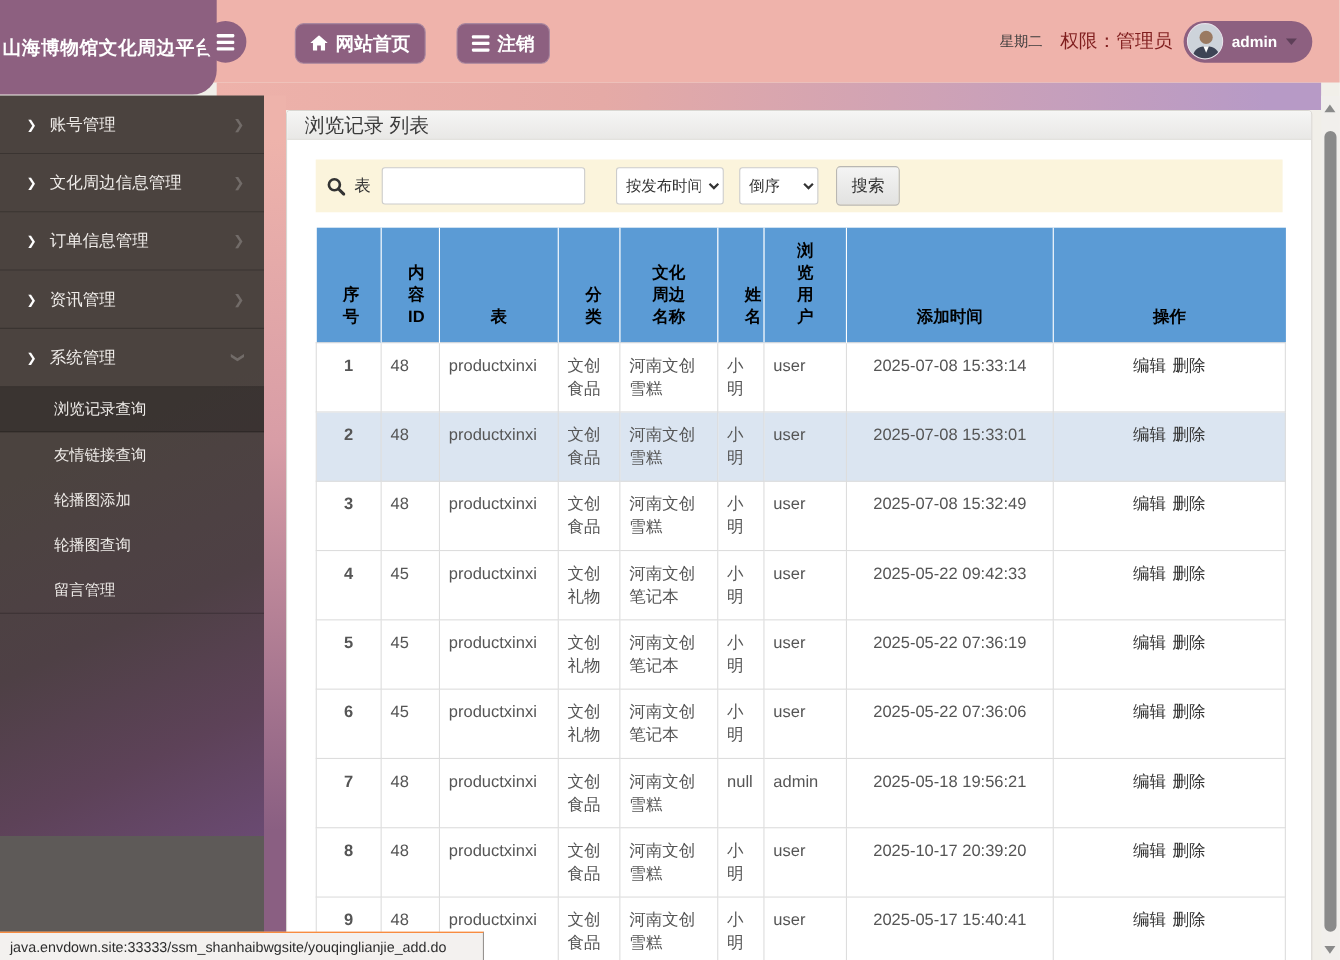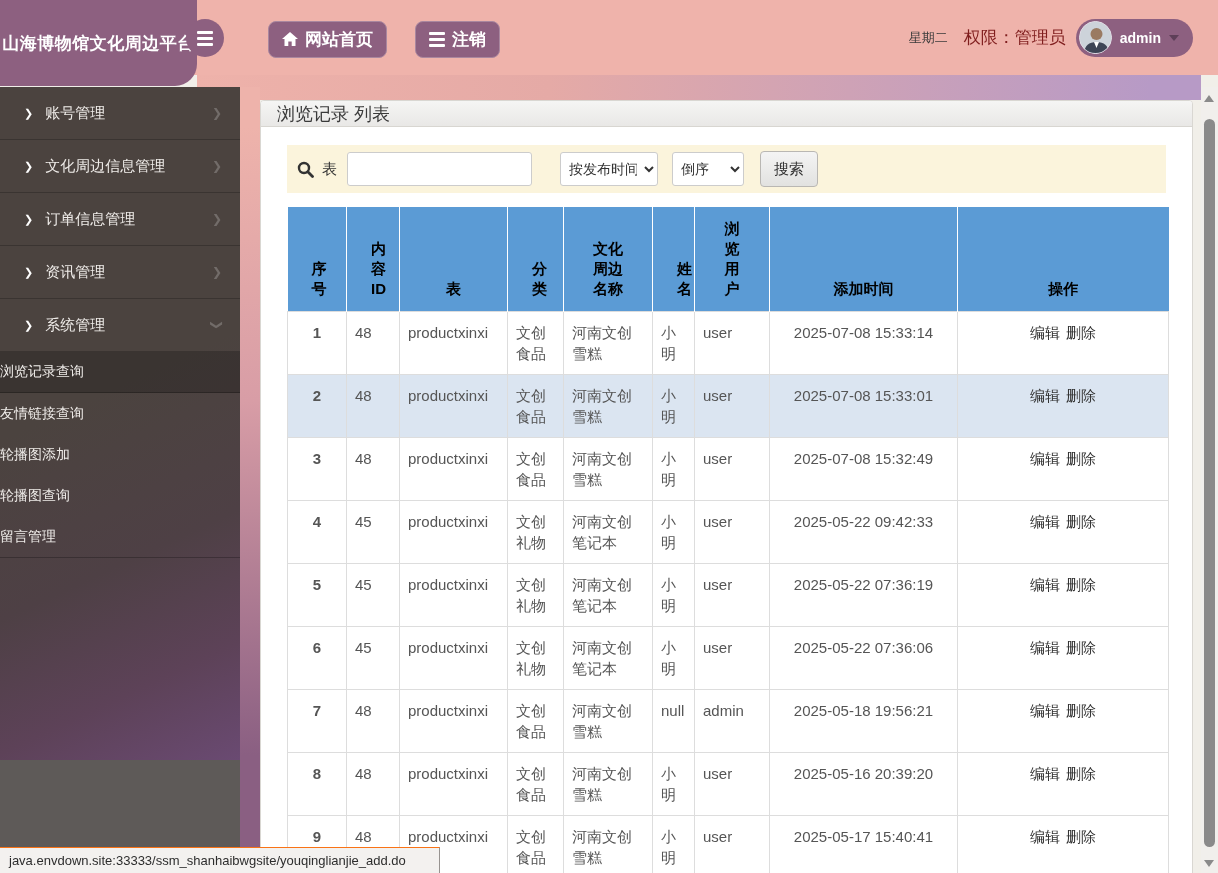--- a/index.html
+++ b/index.html
@@ -48,21 +48,21 @@
   .sidebar { position:absolute; left:0; top:87px; width:240px; bottom:0;
     background:#5e5a58; z-index:3; }
   .menu { width:240px; height:673px;
     background:linear-gradient(155deg,#4b433f 45%,#4e4045 68%,#5d4258 85%,#6a4a72 100%); }
   .menu-item { height:53px; display:flex; align-items:center; padding:0 18px 0 24px;
     border-bottom:1px solid rgba(0,0,0,0.22); color:#efece9; font-size:15px; cursor:pointer; }
   .menu-item .chev-l { font-size:11px; margin-right:12px; color:#fff; }
   .menu-item .lbl { flex:1; }
   .menu-item .chev-r { font-size:12px; color:rgba(255,255,255,0.22); }
   .menu-item .chev-r.down { display:inline-block; transform:rotate(90deg); }
-  .submenu-item { height:41px; display:flex; align-items:center; 
+  .submenu-item { height:41px; display:flex; align-items:center; padding-left:49px;
     color:#efece9; font-size:14px; cursor:pointer; }
   .submenu-item.active { background:rgba(0,0,0,0.22); border-bottom:1px solid rgba(0,0,0,0.25); }
   .submenu-wrap { border-bottom:1px solid rgba(0,0,0,0.25); }
 
   
   .main-bg { position:absolute; left:260px; top:100px; right:17px; bottom:0;
     background:#f1efe9; z-index:1; }
   .panel { position:absolute; left:260px; top:100px; width:933px; height:790px;
     background:#fff; border:1px solid #d9d7d2; border-radius:4px; z-index:2; overflow:hidden; }
   .panel-hd { height:26px; background:linear-gradient(180deg,#f5f5f4,#e9e8e6);
@@ -330,21 +330,21 @@
             <td class="c-op"><span class="op-link">编辑</span><span class="op-link">删除</span></td>
           </tr>
           <tr>
             <td class="c-num">8</td>
             <td>48</td>
             <td>productxinxi</td>
             <td>文创食品</td>
             <td>河南文创雪糕</td>
             <td>小明</td>
             <td>user</td>
-            <td class="c-time">2025-05-16 20:39:20</td>
+            <td class="c-time">2025-10-17 20:39:20</td>
             <td class="c-op"><span class="op-link">编辑</span><span class="op-link">删除</span></td>
           </tr>
           <tr>
             <td class="c-num">9</td>
             <td>48</td>
             <td>productxinxi</td>
             <td>文创食品</td>
             <td>河南文创雪糕</td>
             <td>小明</td>
             <td>user</td>

